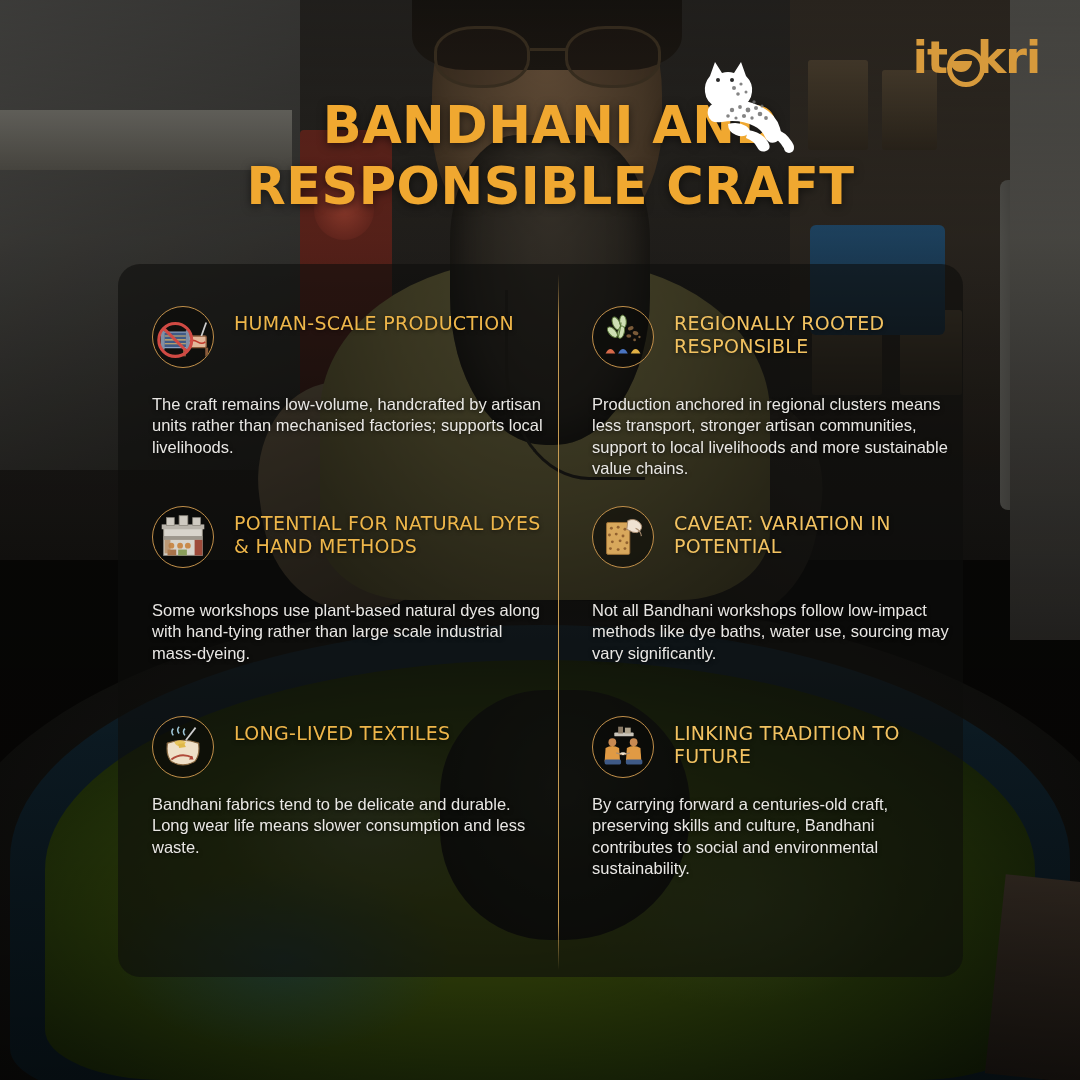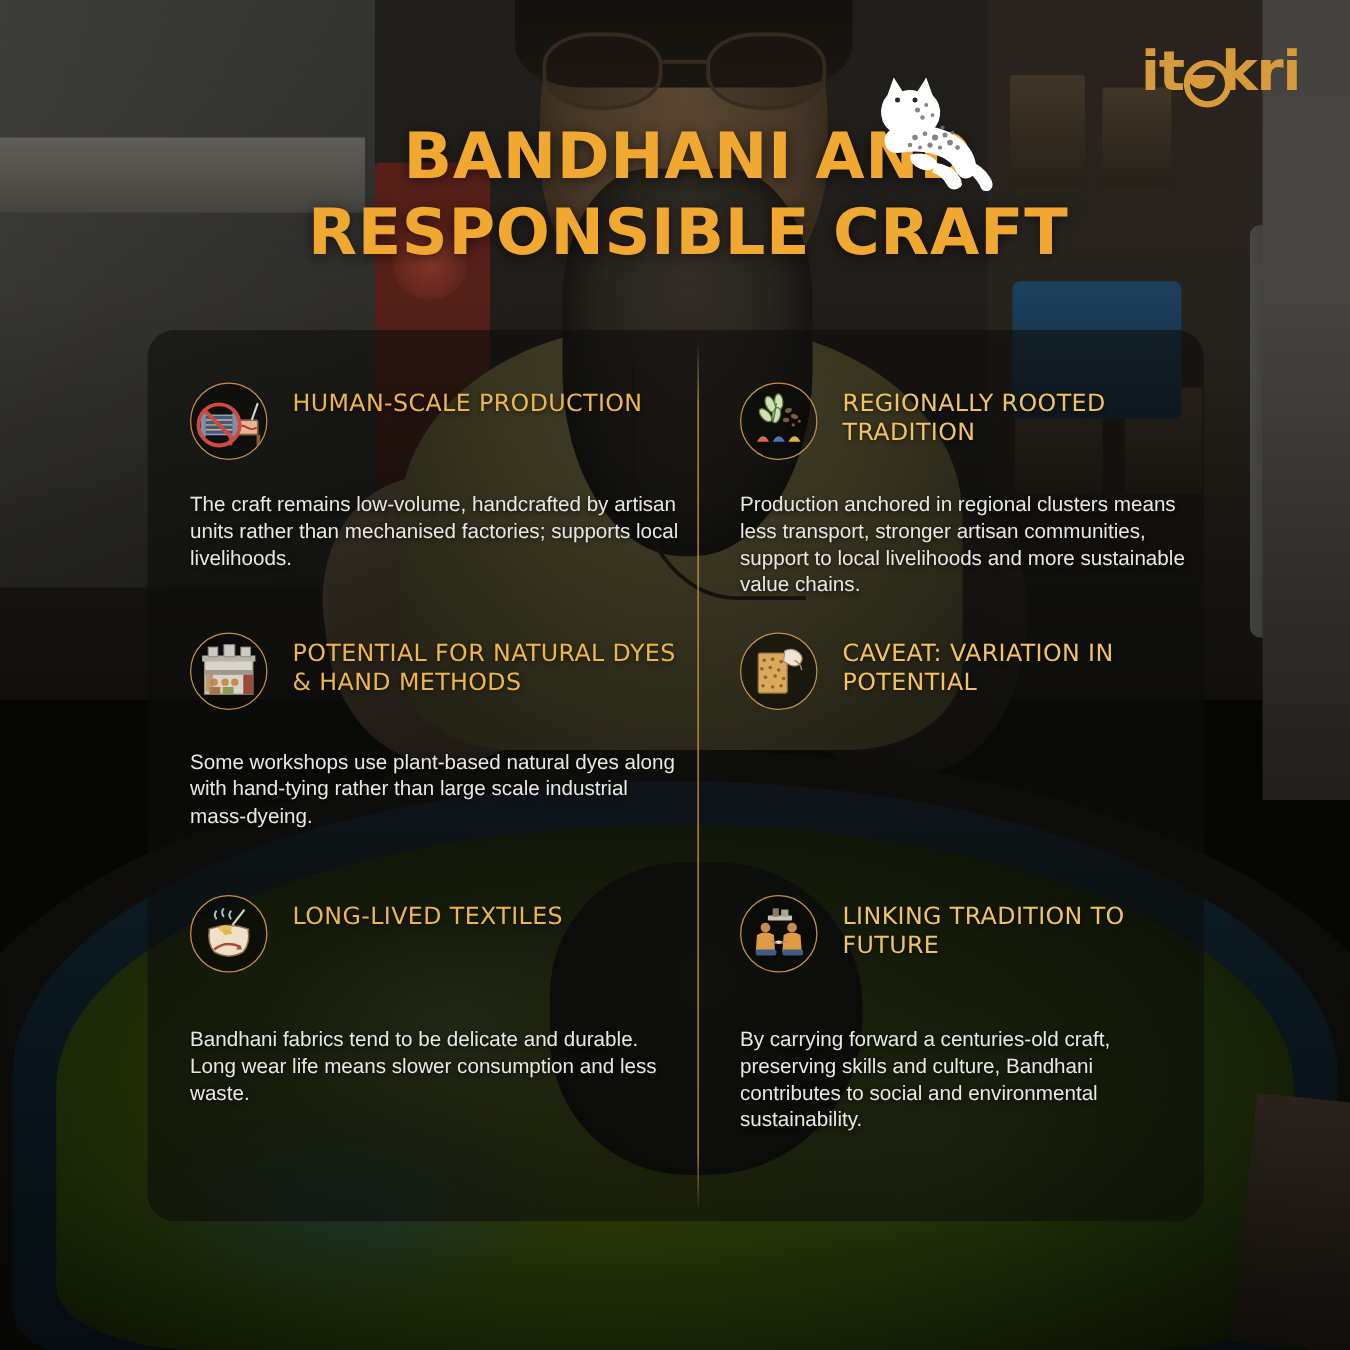--- a/index.html
+++ b/index.html
@@ -260,21 +260,21 @@
     margin-top:32px;
     color:#e9e7e4;
     font-size:16.5px;
     line-height:1.30;
     max-width:392px;
     text-shadow:0 1px 4px rgba(0,0,0,.75);
   }
   .cell.right .body-text{ max-width:404px; }
 
   .r0 .body-text{ margin-top:26px; }
-  .r2 .body-text{ margin-top:44px; }
+  .r2 .body-text{ margin-top:16px; }
 </style>
 </head>
 <body>
 
 <div class="photo">
   <div class="bg-room"></div>
   <div class="bg-wall-left"></div>
   <div class="bg-shelf"></div>
   <div class="bg-redbox"></div>
   <div class="bg-shelfunit">
@@ -401,21 +401,21 @@
             <ellipse cx="44" cy="27" rx="3" ry="2" transform="rotate(20 44 27)"></ellipse>
             <ellipse cx="37" cy="30" rx="2.6" ry="1.8"></ellipse>
             <circle cx="43" cy="34" r="1.4"></circle>
             <circle cx="48" cy="31" r="1.2"></circle>
           </g>
           <path d="M13 48 q5 -9 10 0 z" fill="#d86a4a"></path>
           <path d="M26 48 q5 -9 10 0 z" fill="#4a74c0"></path>
           <path d="M39 48 q5 -9 10 0 z" fill="#e0b044"></path>
         </svg>
       </div>
-      <div class="head-text">REGIONALLY ROOTED TRADITION</div>
+      <div class="head-text">REGIONALLY ROOTED RESPONSIBLE</div>
     </div>
     <div class="body-text">Production anchored in regional clusters means less transport, stronger artisan communities, support to local livelihoods and more sustainable value chains.</div>
   </div>
 
   <div class="cell left r1">
     <div class="cell-head">
       <div class="icon-circle">
         <svg viewBox="0 0 62 62" width="62" height="62">
           <rect x="11" y="22" width="40" height="28" fill="#d8d4cc" stroke="#8d887e" stroke-width="1"></rect>
           <rect x="9" y="18" width="44" height="5" fill="#b9b4ab"></rect>
@@ -457,20 +457,21 @@
             <circle cx="18" cy="43" r="1.5"></circle>
               <circle cx="26" cy="44" r="1.5"></circle>
               <circle cx="33" cy="43" r="1.5"></circle>
           </g>
           <path d="M36 14 q7 -3 12 2 q4 4 1 8 q-3 4 -8 2 l-6 -3 z" fill="#f0e2d2" stroke="#a88c70" stroke-width="1"></path>
           <path d="M44 22 q5 2 6 8" stroke="#a88c70" stroke-width="1.2" fill="none"></path>
         </svg>
       </div>
       <div class="head-text">CAVEAT: VARIATION IN POTENTIAL</div>
     </div>
+    <div class="body-text">Not all Bandhani workshops follow low-impact methods like dye baths, water use, sourcing may vary significantly.</div>
   </div>
 
   <div class="cell left r2">
     <div class="cell-head">
       <div class="icon-circle">
         <svg viewBox="0 0 62 62" width="62" height="62">
           <g stroke="#9ec6d8" stroke-width="1.6" fill="none">
             <path d="M21 19 q-3 -4 0 -7"></path>
             <path d="M27 17 q-3 -4 0 -7"></path>
             <path d="M33 19 q-3 -4 0 -7"></path>

